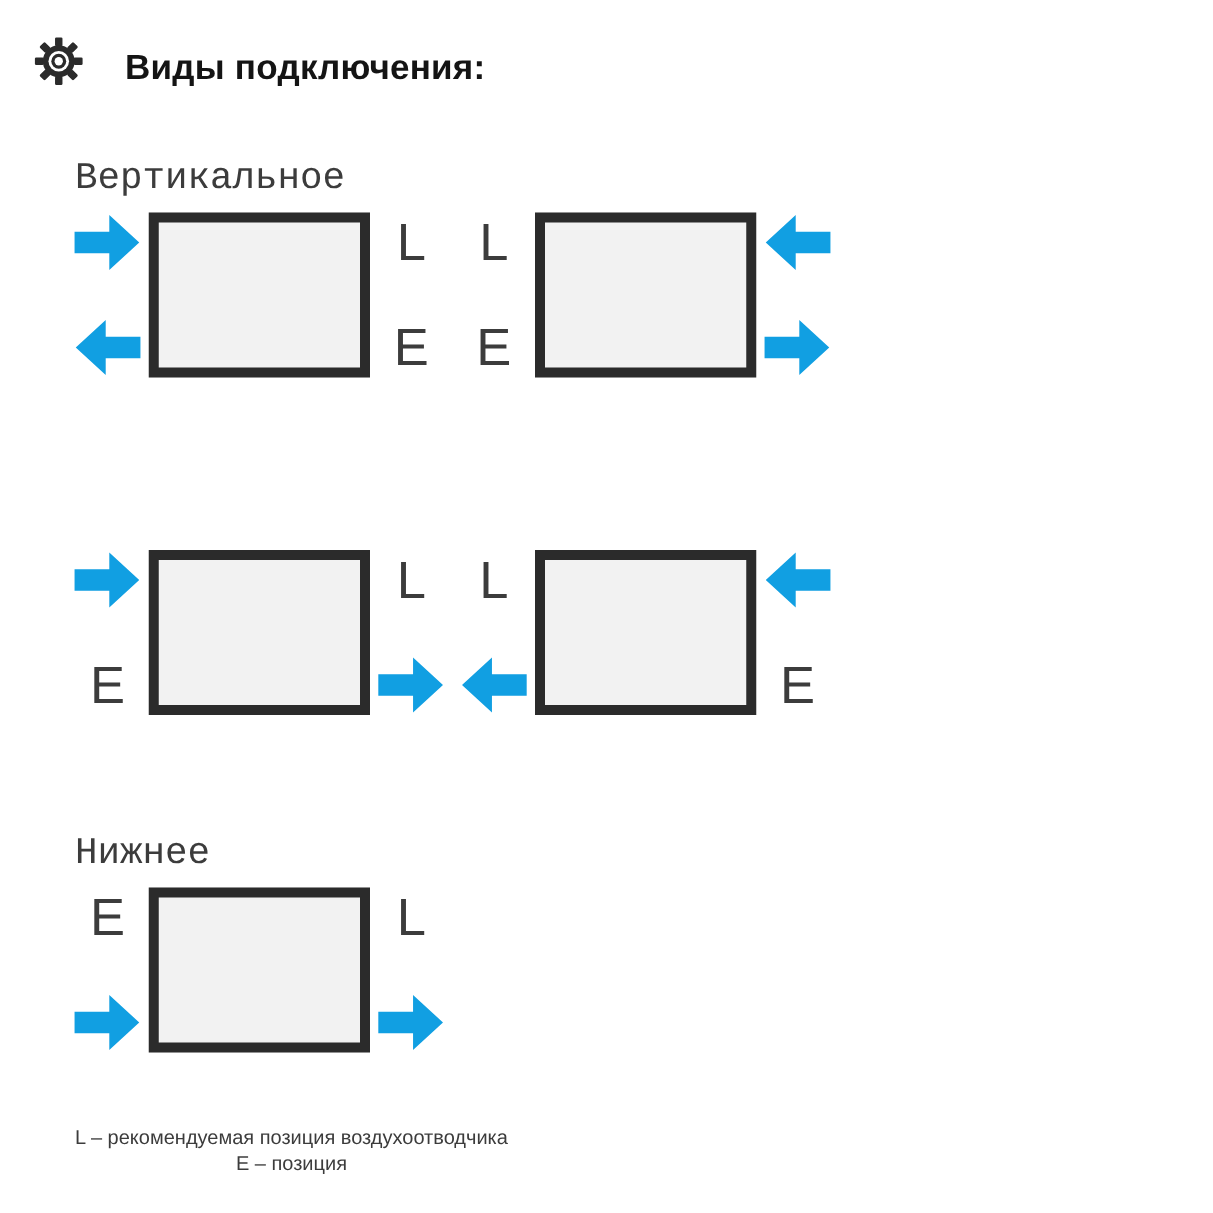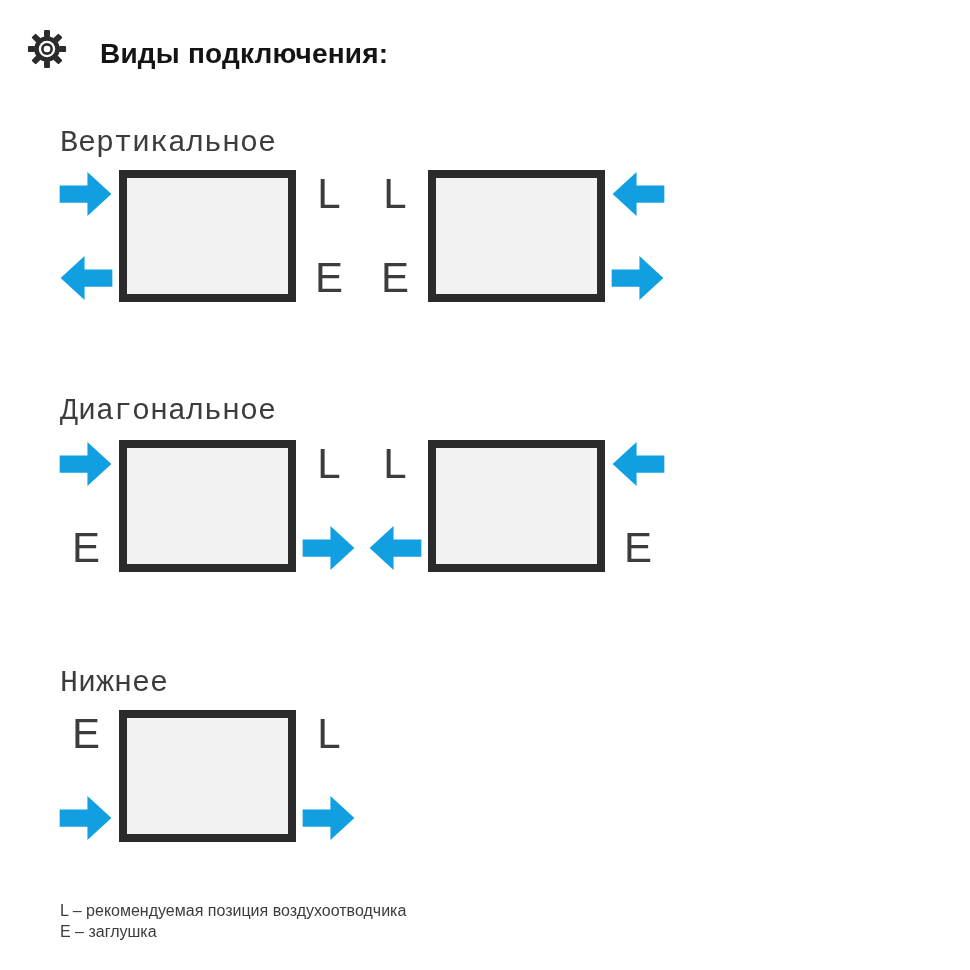--- a/index.html
+++ b/index.html
@@ -24,21 +24,21 @@
   .group{position:absolute;display:flex;height:132px;}
   .slot{width:56px;height:132px;display:flex;flex-direction:column;justify-content:space-between;}
   .cell{width:56px;height:48px;display:flex;align-items:center;justify-content:center;}
   .radiator-box{width:177px;height:132px;box-sizing:border-box;border:8px solid var(--border);background:var(--fill);margin:0 5px;}
   .port-label{font-size:42px;line-height:44px;color:var(--text);}
   .arrow{width:54px;height:46px;display:block;}
   .arrow.left{transform:scaleX(-1);}
   .arrow polygon{fill:var(--arrow);}
 
   
-  .legend{left:60px;top:900px;font-size:16px;line-height:21px;color:var(--text);}
+  .legend{left:60px;top:900px;font-size:16px;line-height:21px;color:var(--text);text-align:center;}
 </style>
 </head>
 <body>
 
 <div id="stage">
 
   <svg class="abs header-icon" viewBox="0 0 24 24" aria-hidden="true">
     <g id="gear-teeth" fill="#2B2B2B">
         <rect x="10.3" y="1.1" width="3.4" height="4" rx="0.6" transform="rotate(0 12 12)"></rect>
         <rect x="10.3" y="1.1" width="3.4" height="4" rx="0.6" transform="rotate(45 12 12)"></rect>
@@ -100,21 +100,20 @@
             </div>
             <div class="cell">
               <svg viewBox="0 0 55 48" class="arrow">
                 <polygon points="0,15 29,15 29,1 54,24 29,47 29,33 0,33"></polygon>
               </svg>
             </div>
           </div>
         </div>
       </div>
       <div class="abs section" style="top: 394px; height: 178px;">
-        <div class="section-heading">Диагональное</div>
         <div class="group" style="left: 58px; top: 46px;">
           <div class="slot">
             <div class="cell">
               <svg viewBox="0 0 55 48" class="arrow">
                 <polygon points="0,15 29,15 29,1 54,24 29,47 29,33 0,33"></polygon>
               </svg>
             </div>
             <div class="cell">
               <div class="port-label">E</div>
             </div>
@@ -178,16 +177,16 @@
                 <polygon points="0,15 29,15 29,1 54,24 29,47 29,33 0,33"></polygon>
               </svg>
             </div>
           </div>
         </div>
       </div>
     </div>
 
   <div class="abs legend">
     <div>L – рекомендуемая позиция воздухоотводчика</div>
-    <div>E – заглушка</div>
+    <div>E – позиция</div>
   </div>
 
 </div>
 
 </body></html>

